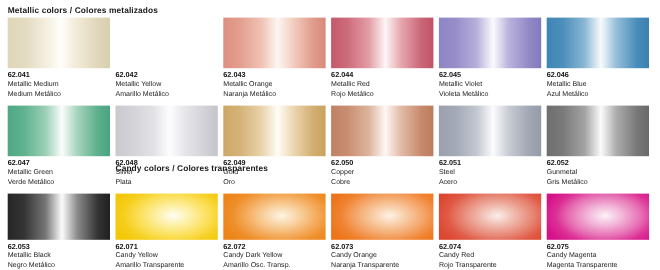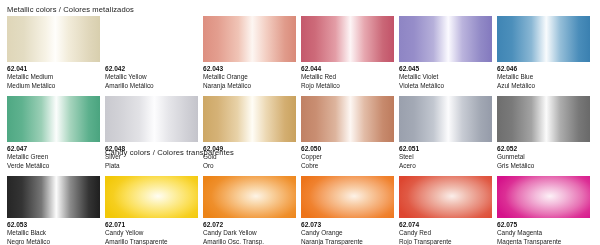--- a/index.html
+++ b/index.html
@@ -9,21 +9,21 @@
     font-family:"Liberation Sans",sans-serif;
     overflow:hidden;
     -webkit-font-smoothing:antialiased;
   }
   .sheet{position:relative;width:600px;height:245px;}
 
   
   .section-head{
     position:absolute;
     font-size:7.6px;
-    font-weight:normal;
+    font-weight:bold;
     color:#1a1a1a;
     letter-spacing:.1px;
     white-space:nowrap;
     text-align:center;
   }
   #head-metallic{left:7px;top:5px;}
   #head-candy{left:105px;top:148px;}
 
   
   .row{position:absolute;left:0;width:600px;display:flex;}

